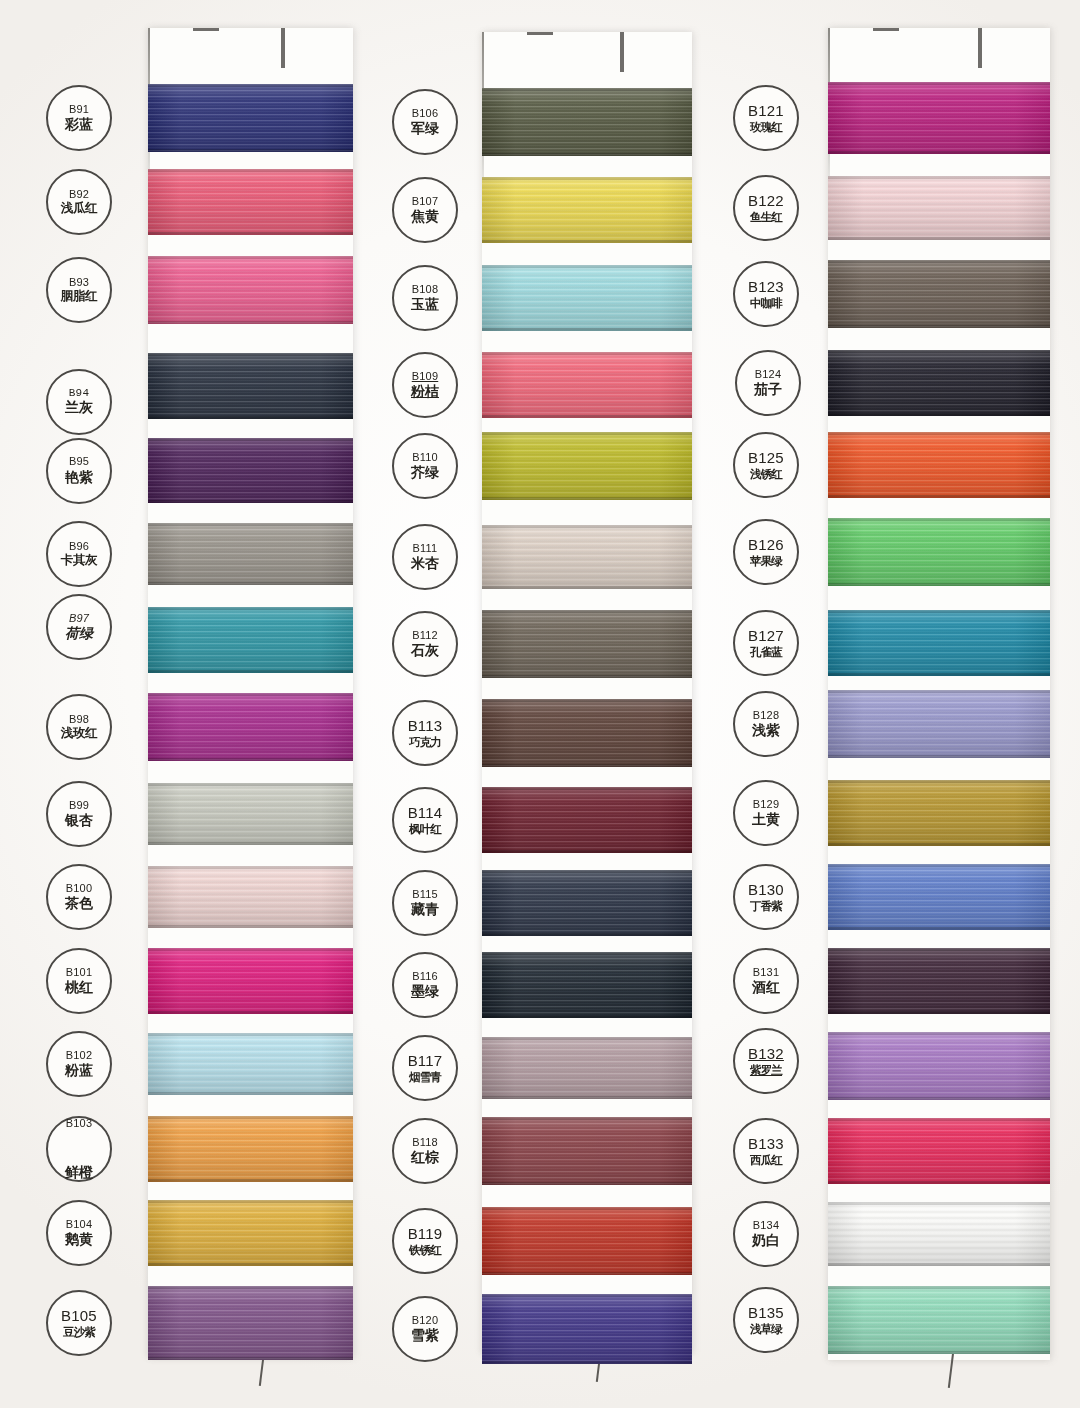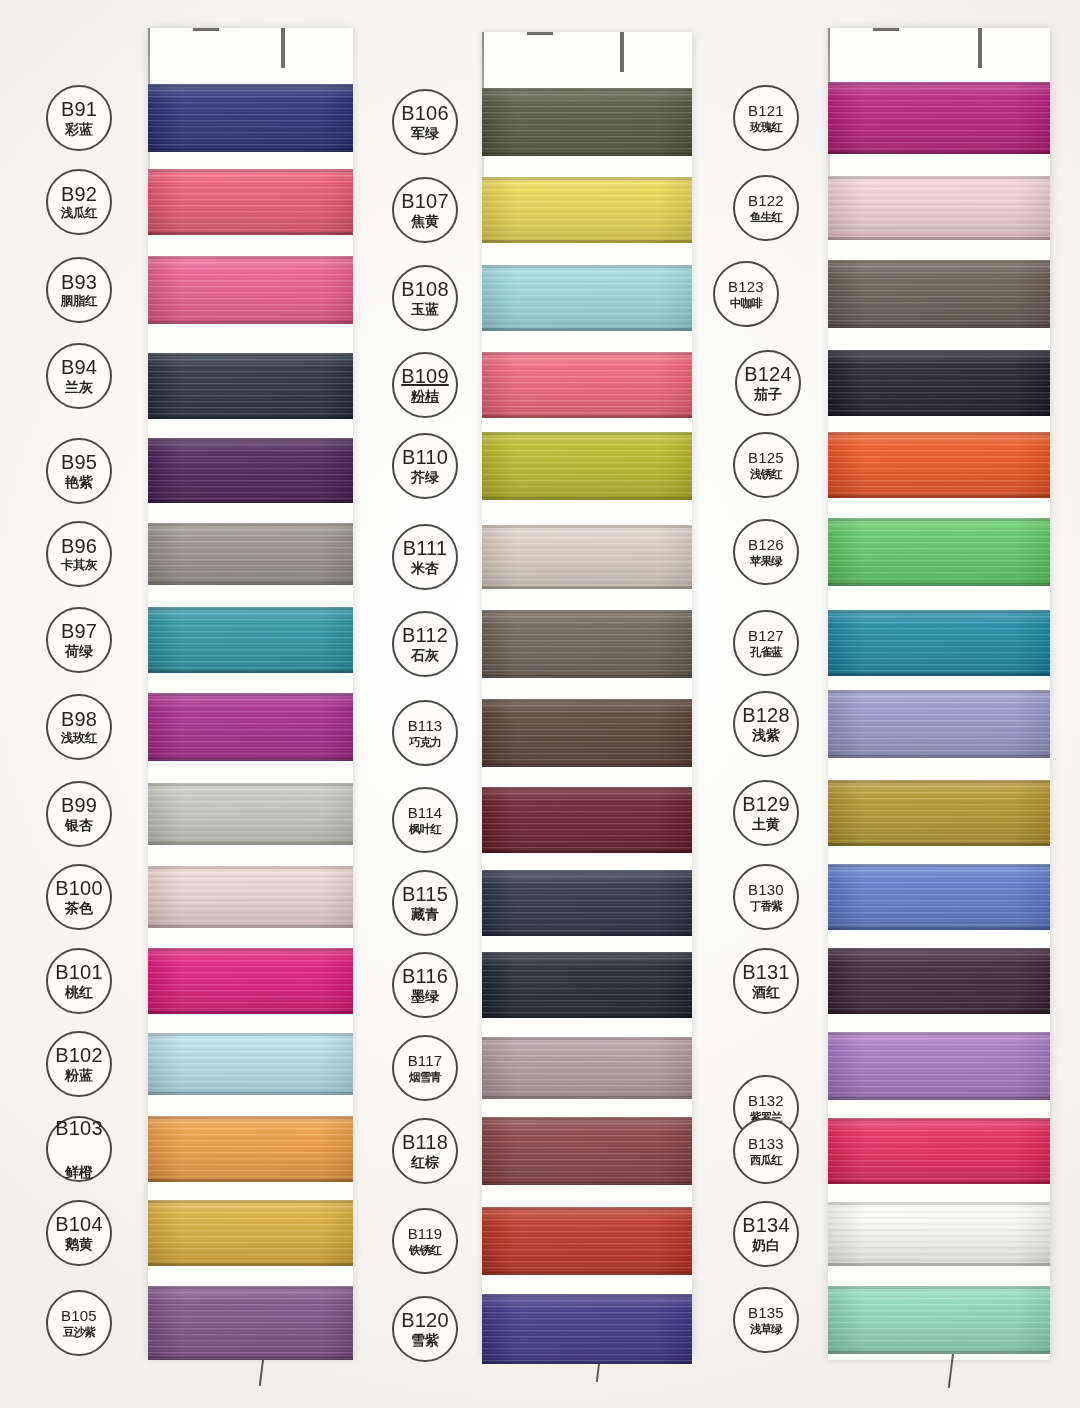--- a/index.html
+++ b/index.html
@@ -107,21 +107,21 @@
     background:#fdfcfa;
     display:flex;
     flex-direction:column;
     align-items:center;
     justify-content:center;
     line-height:1.05;
     color:#26241f;
     z-index:6;
   }
   .label .code {
-    font-size:20px;
+    font-size:11px;
     font-weight:400;
     letter-spacing:.2px;
     white-space:nowrap;
   }
   .label .name {
     font-size:14px;
     font-weight:700;
     white-space:nowrap;
     margin-top:2px;
   }
@@ -179,21 +179,21 @@
         <div class="name">胭脂红</div>
       </div>
       <div class="swatch" style="left: 148px; width: 205px; top: 353px; height: 66px;">
         <div class="body" style="background: rgb(40, 48, 63);"></div>
         <div class="threads"></div>
         <div class="threads2"></div>
         <div class="sheen"></div>
         <div class="edge-top"></div>
         <div class="edge-bot"></div>
       </div>
-      <div class="label" style="left: 46px; top: 343px;">
+      <div class="label" style="left: 46px; top: 369px; font-family: Liberation Mono, monospace;">
         <div class="code">B94</div>
         <div class="name">兰灰</div>
       </div>
       <div class="swatch" style="left: 148px; width: 205px; top: 438px; height: 65px;">
         <div class="body" style="background: rgb(76, 33, 89);"></div>
         <div class="threads"></div>
         <div class="threads2"></div>
         <div class="sheen"></div>
         <div class="edge-top"></div>
         <div class="edge-bot"></div>
@@ -215,21 +215,21 @@
         <div class="name">卡其灰</div>
       </div>
       <div class="swatch" style="left: 148px; width: 205px; top: 607px; height: 66px;">
         <div class="body" style="background: rgb(46, 152, 167);"></div>
         <div class="threads"></div>
         <div class="threads2"></div>
         <div class="sheen"></div>
         <div class="edge-top"></div>
         <div class="edge-bot"></div>
       </div>
-      <div class="label" style="left: 46px; top: 607px;">
+      <div class="label" style="left: 46px; top: 594px; font-style: italic;">
         <div class="code">B97</div>
         <div class="name">荷绿</div>
       </div>
       <div class="swatch" style="left: 148px; width: 205px; top: 693px; height: 68px;">
         <div class="body" style="background: rgb(169, 43, 142);"></div>
         <div class="threads"></div>
         <div class="threads2"></div>
         <div class="sheen"></div>
         <div class="edge-top"></div>
         <div class="edge-bot"></div>
@@ -547,21 +547,21 @@
         <div class="name">鱼生红</div>
       </div>
       <div class="swatch" style="left: 828px; width: 222px; top: 260px; height: 68px;">
         <div class="body" style="background: rgb(107, 95, 84);"></div>
         <div class="threads"></div>
         <div class="threads2"></div>
         <div class="sheen"></div>
         <div class="edge-top"></div>
         <div class="edge-bot"></div>
       </div>
-      <div class="label vnarrow" style="left: 713px; top: 261px;">
+      <div class="label vnarrow" style="left: 733px; top: 261px;">
         <div class="code">B123</div>
         <div class="name">中咖啡</div>
       </div>
       <div class="swatch" style="left: 828px; width: 222px; top: 350px; height: 66px;">
         <div class="body" style="background: rgb(32, 31, 42);"></div>
         <div class="threads"></div>
         <div class="threads2"></div>
         <div class="sheen"></div>
         <div class="edge-top"></div>
         <div class="edge-bot"></div>
@@ -655,21 +655,21 @@
         <div class="name">酒红</div>
       </div>
       <div class="swatch" style="left: 828px; width: 222px; top: 1032px; height: 68px;">
         <div class="body" style="background: rgb(168, 121, 197);"></div>
         <div class="threads"></div>
         <div class="threads2"></div>
         <div class="sheen"></div>
         <div class="edge-top"></div>
         <div class="edge-bot"></div>
       </div>
-      <div class="label vnarrow" style="left: 733px; top: 1075px;">
+      <div class="label vnarrow" style="left: 733px; top: 1028px; text-decoration: underline;">
         <div class="code">B132</div>
         <div class="name">紫罗兰</div>
       </div>
       <div class="swatch" style="left: 828px; width: 222px; top: 1118px; height: 66px;">
         <div class="body" style="background: rgb(232, 41, 91);"></div>
         <div class="threads"></div>
         <div class="threads2"></div>
         <div class="sheen"></div>
         <div class="edge-top"></div>
         <div class="edge-bot"></div>

